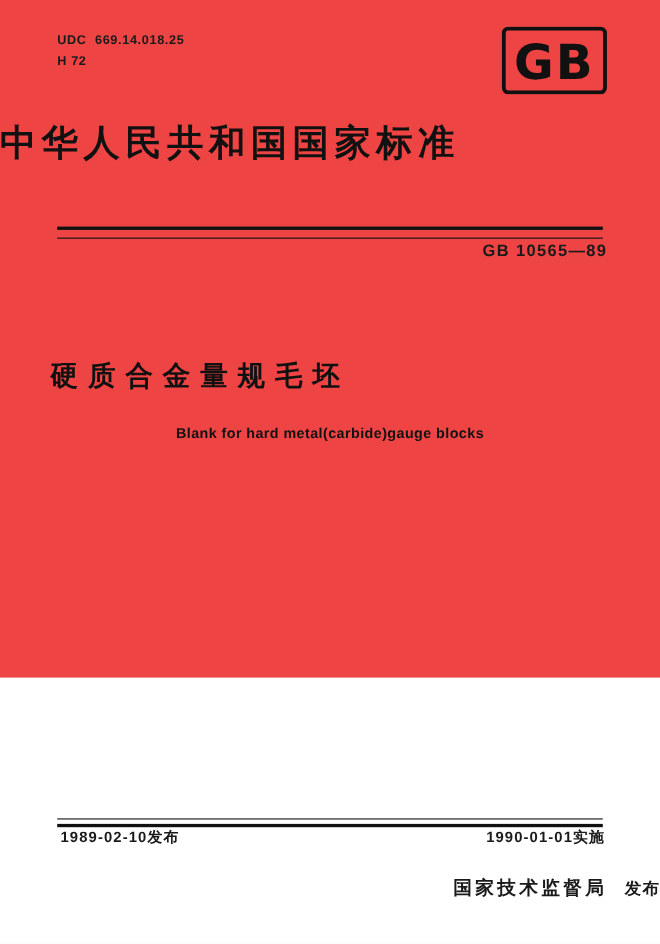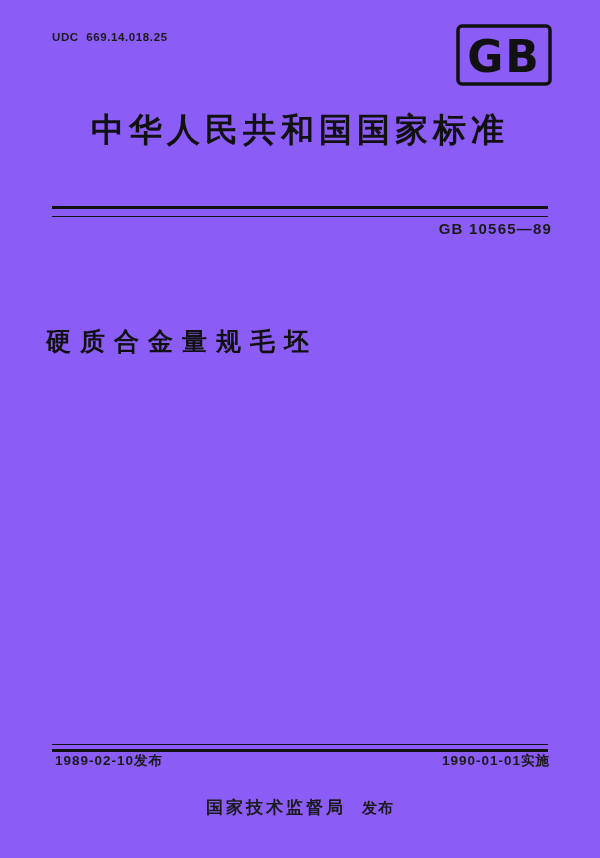--- a/index.html
+++ b/index.html
@@ -12,22 +12,22 @@
     height: 858px;
     font-family: "Liberation Sans", sans-serif;
     color: #1a1a1a;
     position: relative;
     overflow: hidden;
   }
   .page {
     position: absolute;
     left: 0; top: 0;
     width: 600px;
-    height: 858px;
-    background: #8b5cf6;
+    height: 616px;
+    background: #ef4444;
   }
 
   
   .udc-block {
     position: absolute;
     left: 52px;
     top: 28px;
     font-size: 11.5px;
     font-weight: bold;
     letter-spacing: 0.6px;
@@ -45,21 +45,21 @@
     height: 62px;
   }
   .gb-logo svg { display: block; }
 
   
   .std-title {
     position: absolute;
     left: 0;
     top: 108px;
     width: 600px;
-    text-align: center;
+    text-align: left;
     font-size: 33px;
     font-weight: bold;
     letter-spacing: 5px;
     font-family: "DejaVu Sans", sans-serif;
     color: #111;
   }
 
   .std-code {
     position: absolute;
     right: 48px;
@@ -129,57 +129,59 @@
     font-weight: bold;
     letter-spacing: 1px;
     text-align: right;
   }
 
   .publisher {
     position: absolute;
     left: 0;
     top: 796px;
     width: 600px;
-    text-align: center;
+    text-align: right;
     font-size: 17px;
     font-weight: bold;
     font-family: "DejaVu Sans", sans-serif;
     letter-spacing: 2px;
   }
   .publisher .pub-org { letter-spacing: 3px; }
   .publisher .pub-verb {
     margin-left: 16px;
     font-size: 15px;
     letter-spacing: 1px;
   }
 </style>
 </head>
 <body>
 
 <div class="page">
 
   <div class="udc-block">
     <div class="udc-line">UDC  669.14.018.25</div>
+    <div class="udc-line">H 72</div>
   </div>
 
   <div class="gb-logo">
     <svg width="96" height="62" viewBox="0 0 96 62" xmlns="http://www.w3.org/2000/svg" aria-hidden="true">
       <rect x="2" y="2" width="92" height="58" rx="4" ry="4" fill="none" stroke="#111" stroke-width="3.5"></rect>
       <text x="48" y="48" text-anchor="middle" font-family="DejaVu Sans, sans-serif" font-size="44" font-weight="bold" fill="#111" letter-spacing="2">GB</text>
     </svg>
   </div>
 
   <div class="std-title">中华人民共和国国家标准</div>
 
   <div class="std-code">GB 10565—89</div>
 
   <div class="rule rule-thick"></div>
   <div class="rule rule-thin"></div>
 
   <div class="subject-cn">硬质合金量规毛坯</div>
+  <div class="subject-en">Blank for hard metal(carbide)gauge blocks</div>
 
   <div class="rule rule-bottom-thin"></div>
   <div class="rule rule-bottom-thick"></div>
 
   <div class="date-issue">1989-02-10发布</div>
   <div class="date-effective">1990-01-01实施</div>
 
   <div class="publisher">
     <span class="pub-org">国家技术监督局</span><span class="pub-verb">发布</span>
   </div>

